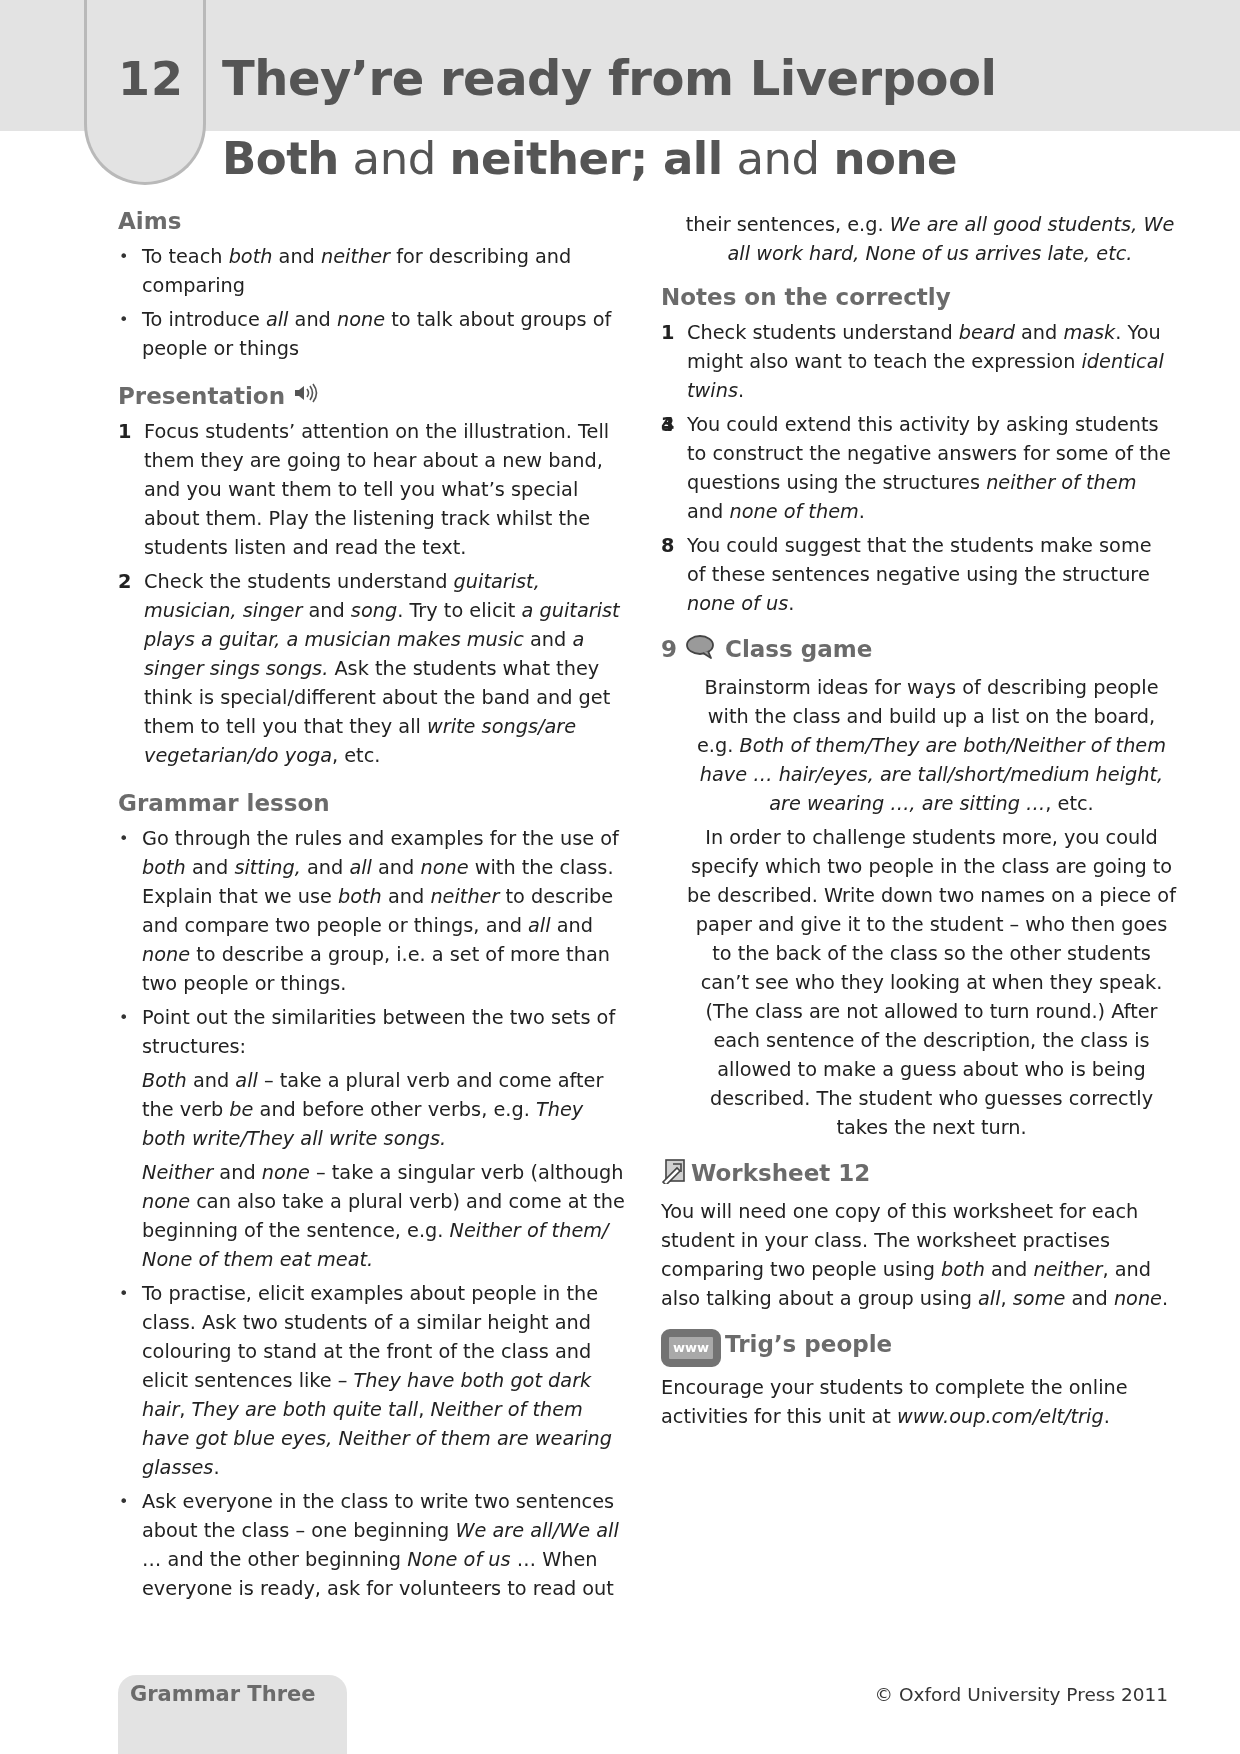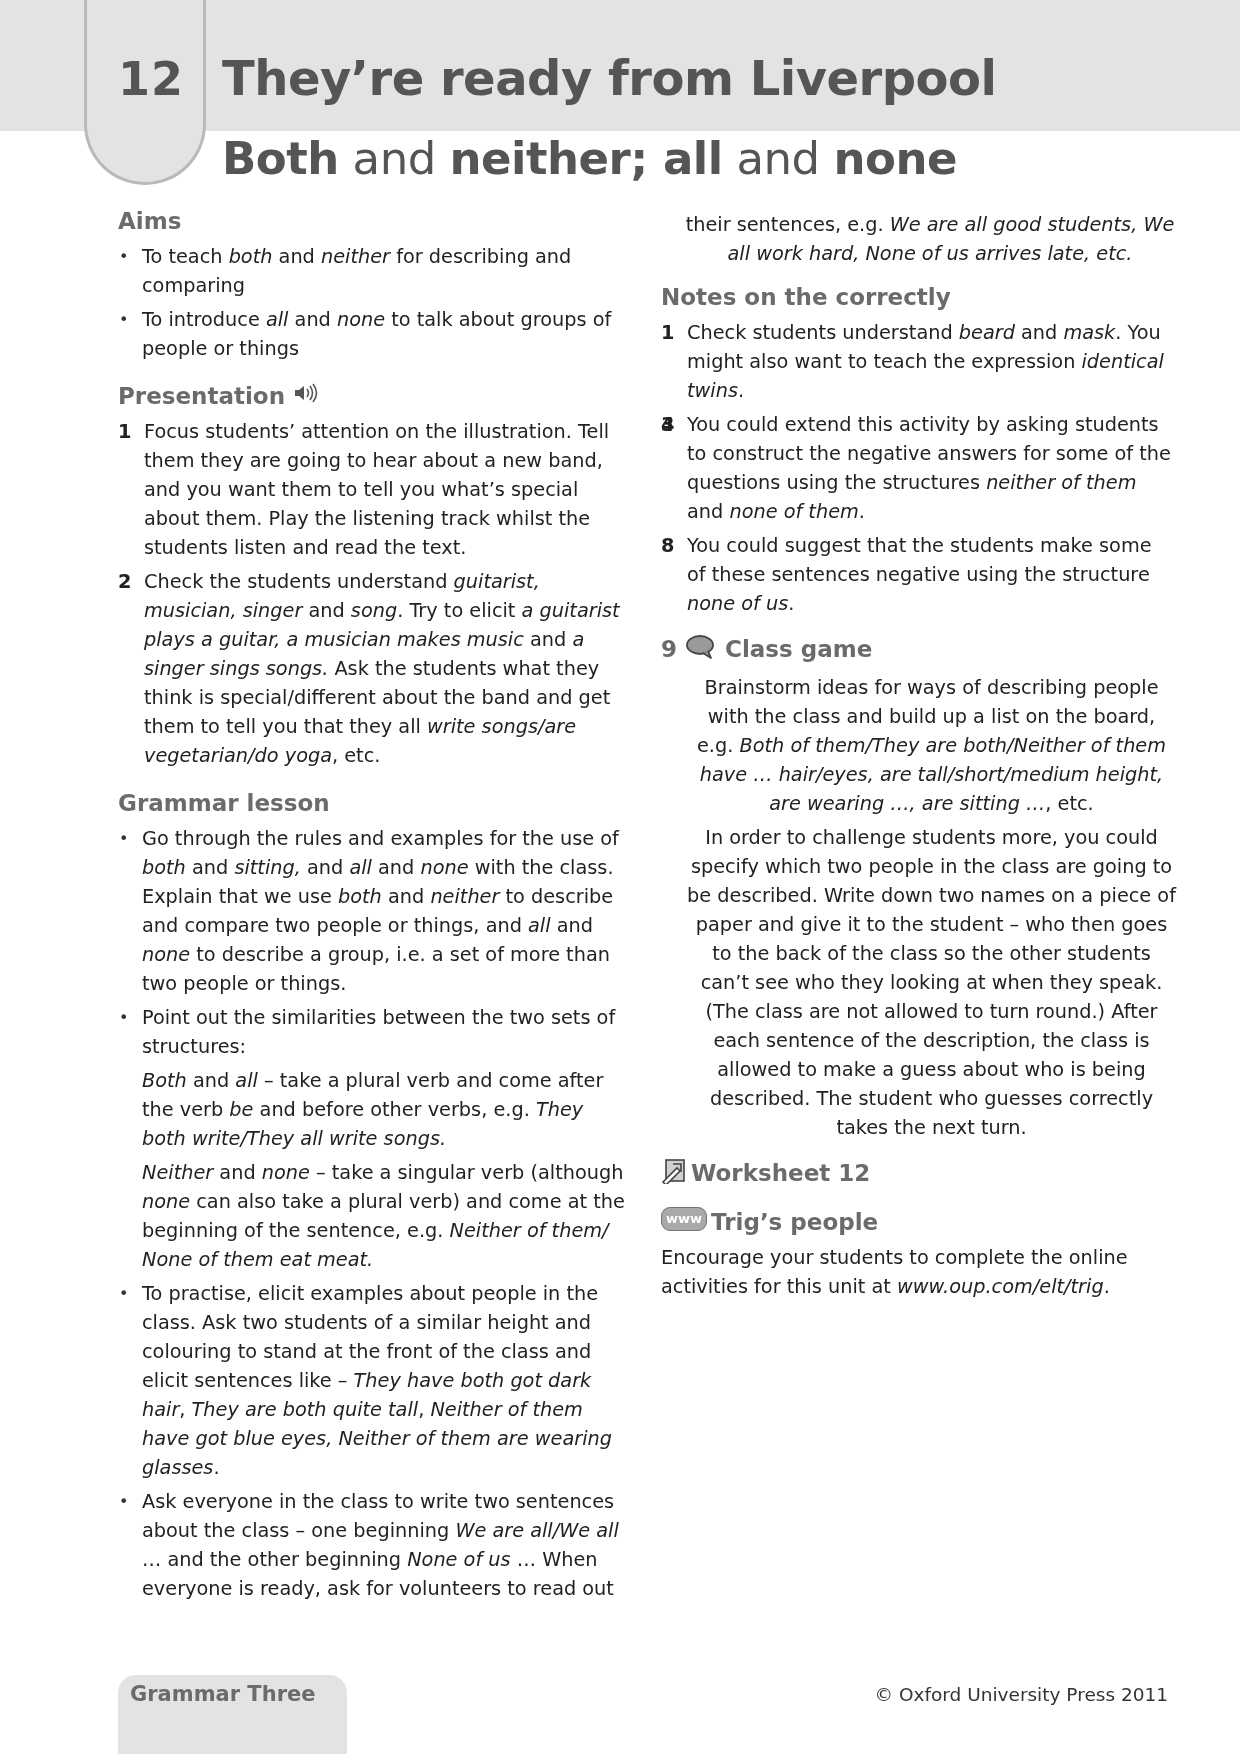--- a/index.html
+++ b/index.html
@@ -162,25 +162,26 @@
     <h2 class="sec" style="gap:4px">
       <span class="icon">
         <svg width="26" height="26" viewBox="0 0 26 26">
           <rect x="5" y="2" width="18" height="21" fill="#d0d0d0" stroke="#444" stroke-width="1.6"></rect>
           <path d="M2 24 l14 -14 l3 3 l-14 14 z" fill="#fff" stroke="#444" stroke-width="1.6"></path>
           <path d="M12 6 l8 0 l0 8" fill="none" stroke="#444" stroke-width="1.6"></path>
         </svg>
       </span>
       <span>Worksheet 12</span>
     </h2>
+    <p>You will need one copy of this worksheet for each student in your class. The worksheet practises comparing two people using <i>both</i> and <i>neither</i>, and also talking about a group using <i>all</i>, <i>some</i> and <i>none</i>.</p>
   </section>
 
   <section style="margin-top:16px">
     <h2 class="sec" style="gap:4px">
-      <span class="icon" style="background:#a9a9a9;border:1px solid #737373;border-radius:9px;padding:0 4px;height:22px;line-height:22px;font-size:13px;font-weight:bold;color:#fff;">
+      <span class="icon" style="background:#a9a9a9;border:8px solid #737373;border-radius:9px;padding:0 4px;height:22px;line-height:22px;font-size:13px;font-weight:bold;color:#fff;">
         <span>www</span>
       </span>
       <span>Trig’s people</span>
     </h2>
     <p><span>Encourage your students to complete the online activities for this unit at <i>www.oup.com/elt/trig</i>.</span></p>
   </section>
 </div>
 
 <div class="footer-tab"></div>
 <div class="footer-label">Grammar Three</div>

